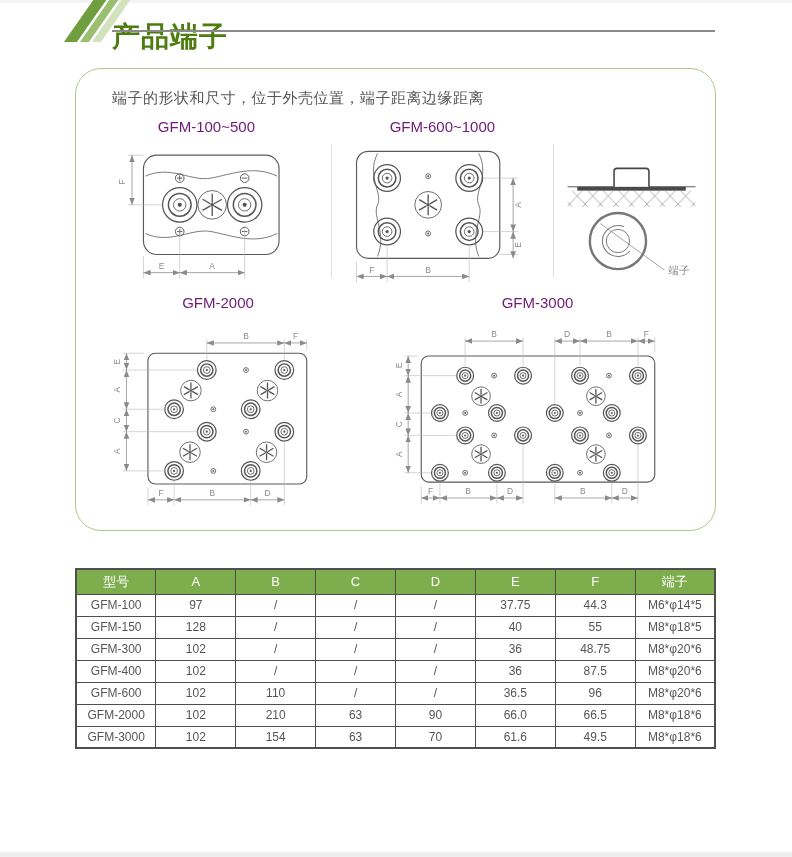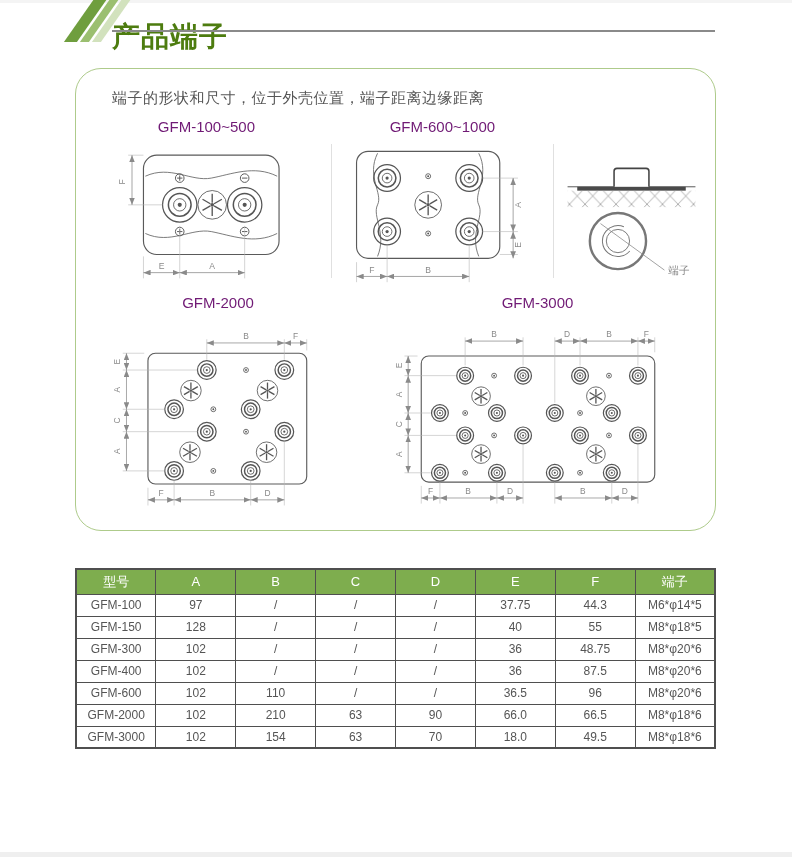--- a/index.html
+++ b/index.html
@@ -516,20 +516,20 @@
         <td>66.0</td>
         <td>66.5</td>
         <td>M8*φ18*6</td>
       </tr>
       <tr>
         <td>GFM-3000</td>
         <td>102</td>
         <td>154</td>
         <td>63</td>
         <td>70</td>
-        <td>18.0</td>
+        <td>61.6</td>
         <td>49.5</td>
         <td>M8*φ18*6</td>
       </tr>
     </tbody>
   </table>
 
 <div class="bottom-strip"></div>
 
 </body></html>

